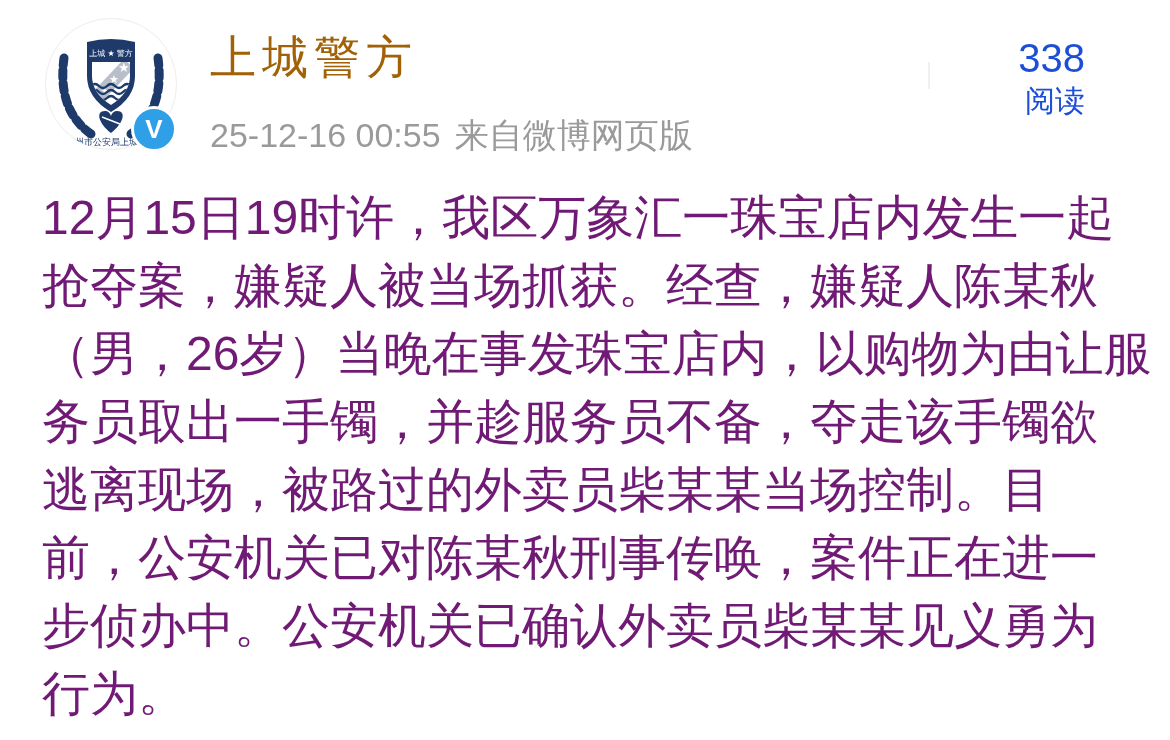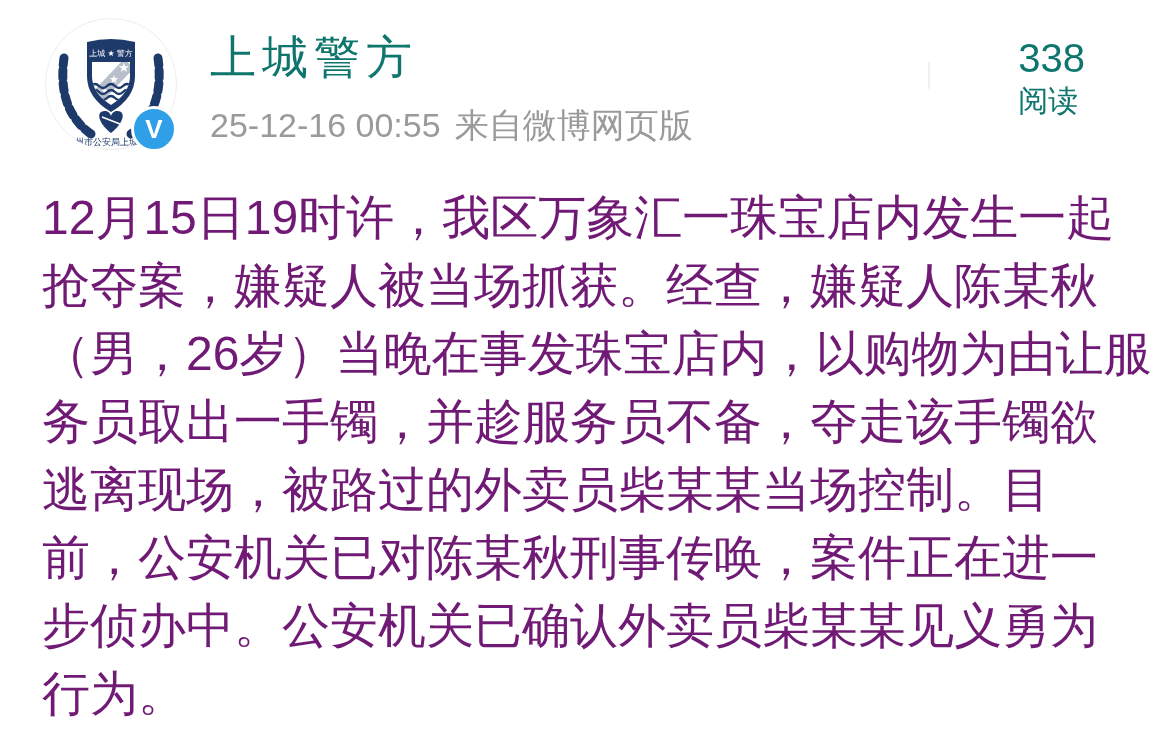--- a/index.html
+++ b/index.html
@@ -21,29 +21,29 @@
   }
   .v-badge {
     position: absolute; left: 86px; top: 88px; width: 46px; height: 46px;
     border-radius: 50%; background: #2f9fe8; border: 3px solid #ffffff;
     display: flex; align-items: center; justify-content: center;
     color: #ffffff; font-size: 26px; font-weight: 700; line-height: 1;
   }
 
   .id-block { position: absolute; left: 210px; top: 30px; }
   .account-name {
-    font-size: 46px; line-height: 54px; color: #0f766e; font-weight: 500;
+    font-size: 46px; line-height: 54px; color: #a16207; font-weight: 500;
     letter-spacing: 6px; cursor: pointer;
   }
-  .meta { margin-top: 21px; font-size: 34px; line-height: 40px; color: #9a9a9a; }
+  .meta { margin-top: 31px; font-size: 34px; line-height: 40px; color: #9a9a9a; }
   .meta .src { margin-left: 14px; cursor: pointer; }
 
   .header-divider { position: absolute; left: 928px; top: 62px; width: 2px; height: 27px; background: #f0f0f0; }
 
-  .reads { position: absolute; right: 85px; top: 36px; text-align: left; color: #0f766e; }
+  .reads { position: absolute; right: 85px; top: 36px; text-align: right; color: #1d4ed8; }
   .reads-count { font-size: 40px; line-height: 44px; }
   .reads-label { font-size: 30px; line-height: 34px; margin-top: 4px; }
 
   
   .content {
     position: absolute; left: 42px; top: 184px; width: 1128px;
     font-size: 48px; line-height: 68px; color: #701a75;
     white-space: pre-line; word-break: break-all;
   }
 </style>

